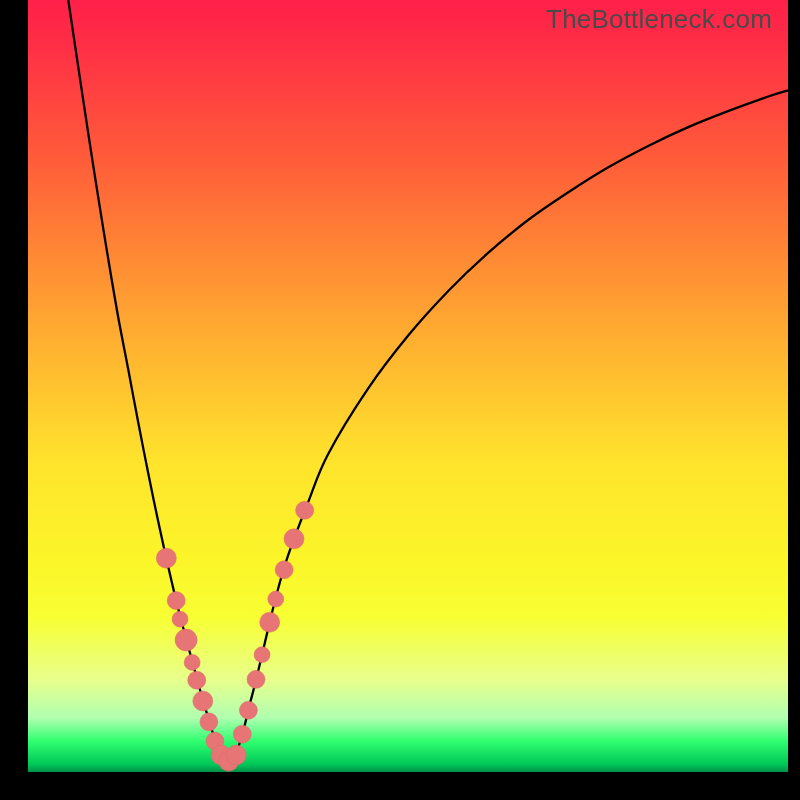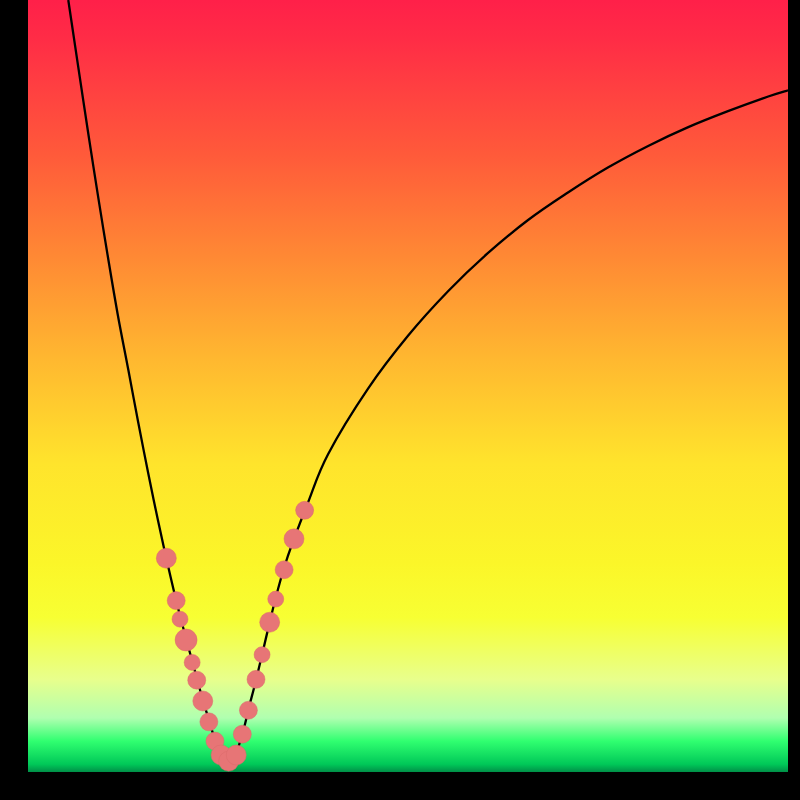--- a/index.html
+++ b/index.html
@@ -45,20 +45,21 @@
       height: 772px;
     }
     .curve-line { fill: none; stroke: #000; stroke-width: 2.3; }
     .marker { fill: #e77576; stroke: #da6a6b; stroke-width: 0.5; }
   </style>
 </head>
 <body>
 
 <div class="container">
   <div class="plot-area">
+    <div class="attribution">TheBottleneck.com</div>
     <svg class="curves" viewBox="0 0 760 772" preserveAspectRatio="none">
       <path id="curve-path" class="curve-line" d="M 40.28 0.00 C 42.06 11.95, 46.60 42.63, 50.16 66.39 C 53.72 90.15, 56.48 108.81, 60.04 132.01 C 63.60 155.22, 66.36 172.94, 69.92 195.32 C 73.48 217.69, 76.24 234.90, 79.80 256.30 C 83.36 277.70, 85.99 293.78, 89.68 314.20 C 93.37 334.63, 96.63 350.33, 100.32 369.79 C 104.01 389.24, 106.64 403.80, 110.20 422.28 C 113.76 440.77, 116.52 454.82, 120.08 472.46 C 123.64 490.11, 126.40 503.65, 129.96 520.33 C 133.52 537.00, 136.28 549.54, 139.84 565.10 C 143.40 580.67, 146.03 592.06, 149.72 606.79 C 153.41 621.52, 156.67 633.18, 160.36 646.94 C 164.05 660.69, 167.64 673.63, 170.24 683.22 C 172.84 692.81, 173.02 694.09, 174.80 700.20 C 176.58 706.32, 178.34 711.35, 180.12 717.19 C 181.90 723.02, 182.90 727.07, 184.68 732.63 C 186.46 738.19, 188.08 742.79, 190.00 748.07 C 191.92 753.35, 194.36 759.46, 195.32 761.96 C 196.28 764.47, 194.36 761.27, 195.32 761.96 C 196.28 762.66, 198.72 765.82, 200.64 765.82 C 202.56 765.82, 205.00 762.66, 205.96 761.96 C 206.92 761.27, 205.00 765.16, 205.96 761.96 C 206.92 758.77, 209.36 750.74, 211.28 744.21 C 213.20 737.68, 214.82 732.49, 216.60 725.68 C 218.38 718.87, 219.38 713.47, 221.16 706.38 C 222.94 699.29, 224.15 695.62, 226.48 686.31 C 228.81 677.00, 231.34 666.19, 234.08 654.66 C 236.82 643.12, 238.81 634.04, 241.68 622.23 C 244.55 610.42, 246.76 600.99, 250.04 589.04 C 253.32 577.09, 254.58 571.26, 259.92 555.84 C 265.26 540.42, 272.43 521.69, 279.68 503.34 C 286.93 485.00, 289.39 474.50, 300.20 453.94 C 311.01 433.37, 325.36 410.35, 339.72 389.09 C 354.08 367.83, 365.50 353.47, 380.00 335.82 C 394.50 318.17, 405.92 305.91, 420.28 291.04 C 434.64 276.18, 445.44 266.00, 459.80 253.22 C 474.16 240.43, 485.58 231.00, 500.08 220.02 C 514.58 209.04, 526.00 201.68, 540.36 192.23 C 554.72 182.78, 565.52 175.86, 579.88 167.52 C 594.24 159.19, 605.80 153.13, 620.16 145.91 C 634.52 138.68, 645.32 133.63, 659.68 127.38 C 674.04 121.13, 685.46 116.73, 699.96 111.17 C 714.46 105.61, 729.43 100.25, 740.24 96.50 C 751.05 92.75, 756.44 91.44, 760.00 90.32" stroke="#000000"></path>
       <g id="markers-group">
           <circle cx="138.32" cy="558.16" r="10" class="marker" fill="#e77576" stroke="#da6a6b"></circle>
           <circle cx="148.20" cy="600.62" r="9" class="marker" fill="#e77576" stroke="#da6a6b"></circle>
           <circle cx="152.00" cy="619.14" r="8" class="marker" fill="#e77576" stroke="#da6a6b"></circle>
           <circle cx="158.08" cy="639.99" r="11" class="marker" fill="#e77576" stroke="#da6a6b"></circle>
           <circle cx="164.16" cy="662.38" r="8" class="marker" fill="#e77576" stroke="#da6a6b"></circle>
           <circle cx="168.72" cy="680.13" r="9" class="marker" fill="#e77576" stroke="#da6a6b"></circle>
           <circle cx="174.80" cy="700.98" r="10" class="marker" fill="#e77576" stroke="#da6a6b"></circle>

